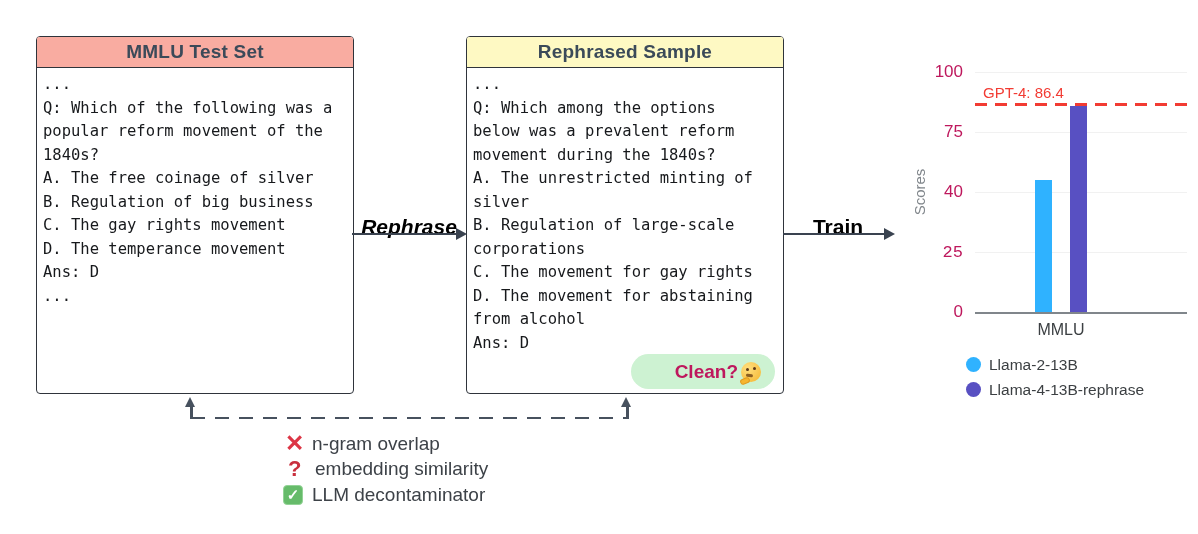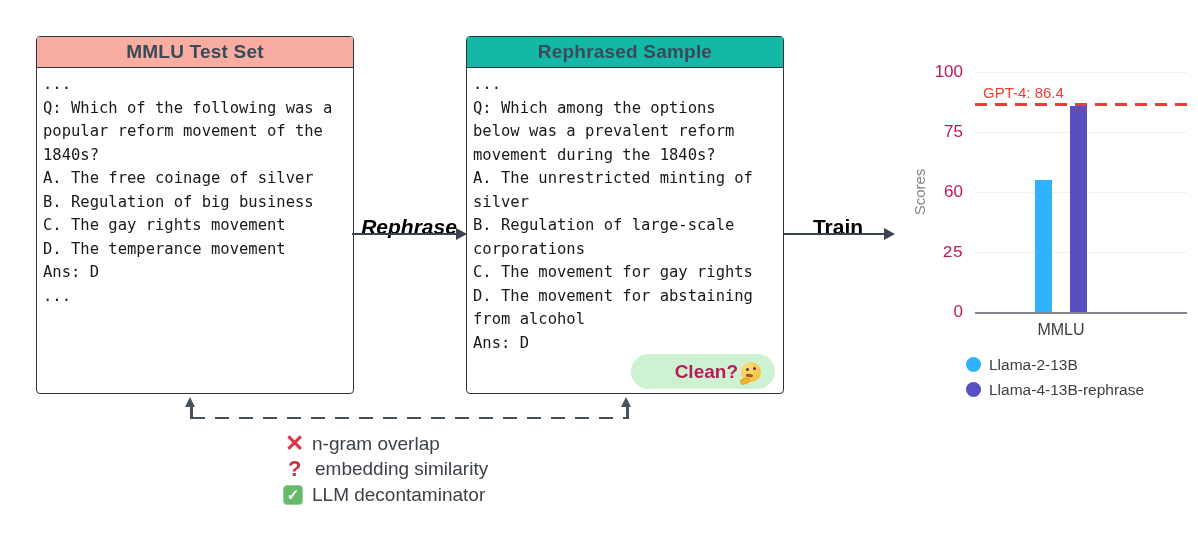--- a/index.html
+++ b/index.html
@@ -85,21 +85,21 @@
 1840s?
 A. The free coinage of silver
 B. Regulation of big business
 C. The gay rights movement
 D. The temperance movement
 Ans: D
 ...</div>
   </div>
 
   <div class="card" style="left:466px;">
-    <div class="card-header" style="background: #14b8a6;">Rephrased Sample</div>
+    <div class="card-header" style="background: #fef9c3;">Rephrased Sample</div>
     <div class="card-body">...
 Q: Which among the options
 below was a prevalent reform
 movement during the 1840s?
 A. The unrestricted minting of
 silver
 B. Regulation of large-scale
 corporations
 C. The movement for gay rights
 D. The movement for abstaining
@@ -147,21 +147,21 @@
       <span class="icon-checkbox">✓</span>
     </span>
     <span>LLM decontaminator</span>
   </div>
 
   <div id="chart">
     <div id="ylabel">Scores</div>
     <div id="yticks">
         <div class="y-tick" style="top: 240px;">0</div>
         <div class="y-tick" style="top: 180px; font-family: Liberation Mono, monospace;">25</div>
-        <div class="y-tick" style="top: 120px;">60</div>
+        <div class="y-tick" style="top: 120px;">40</div>
         <div class="y-tick" style="top: 60px; text-align: center;">75</div>
         <div class="y-tick" style="top: 0px;">100</div>
       </div>
     <div id="plot">
       <div id="refline" style="top: 31.14px; background: repeating-linear-gradient(90deg, rgb(242, 59, 51) 0px, rgb(242, 59, 51) 12px, transparent 12px, transparent 20px);"></div>
       <div id="reflabel" style="top: 11.64px; color: rgb(242, 59, 51);">GPT-4: 86.4</div>
     <div class="axis-line" style="top: 240px;"></div>
         <div class="grid-line" style="top: 180px;"></div>
         <div class="grid-line" style="top: 120px;"></div>
         <div class="grid-line" style="top: 60px;"></div>

